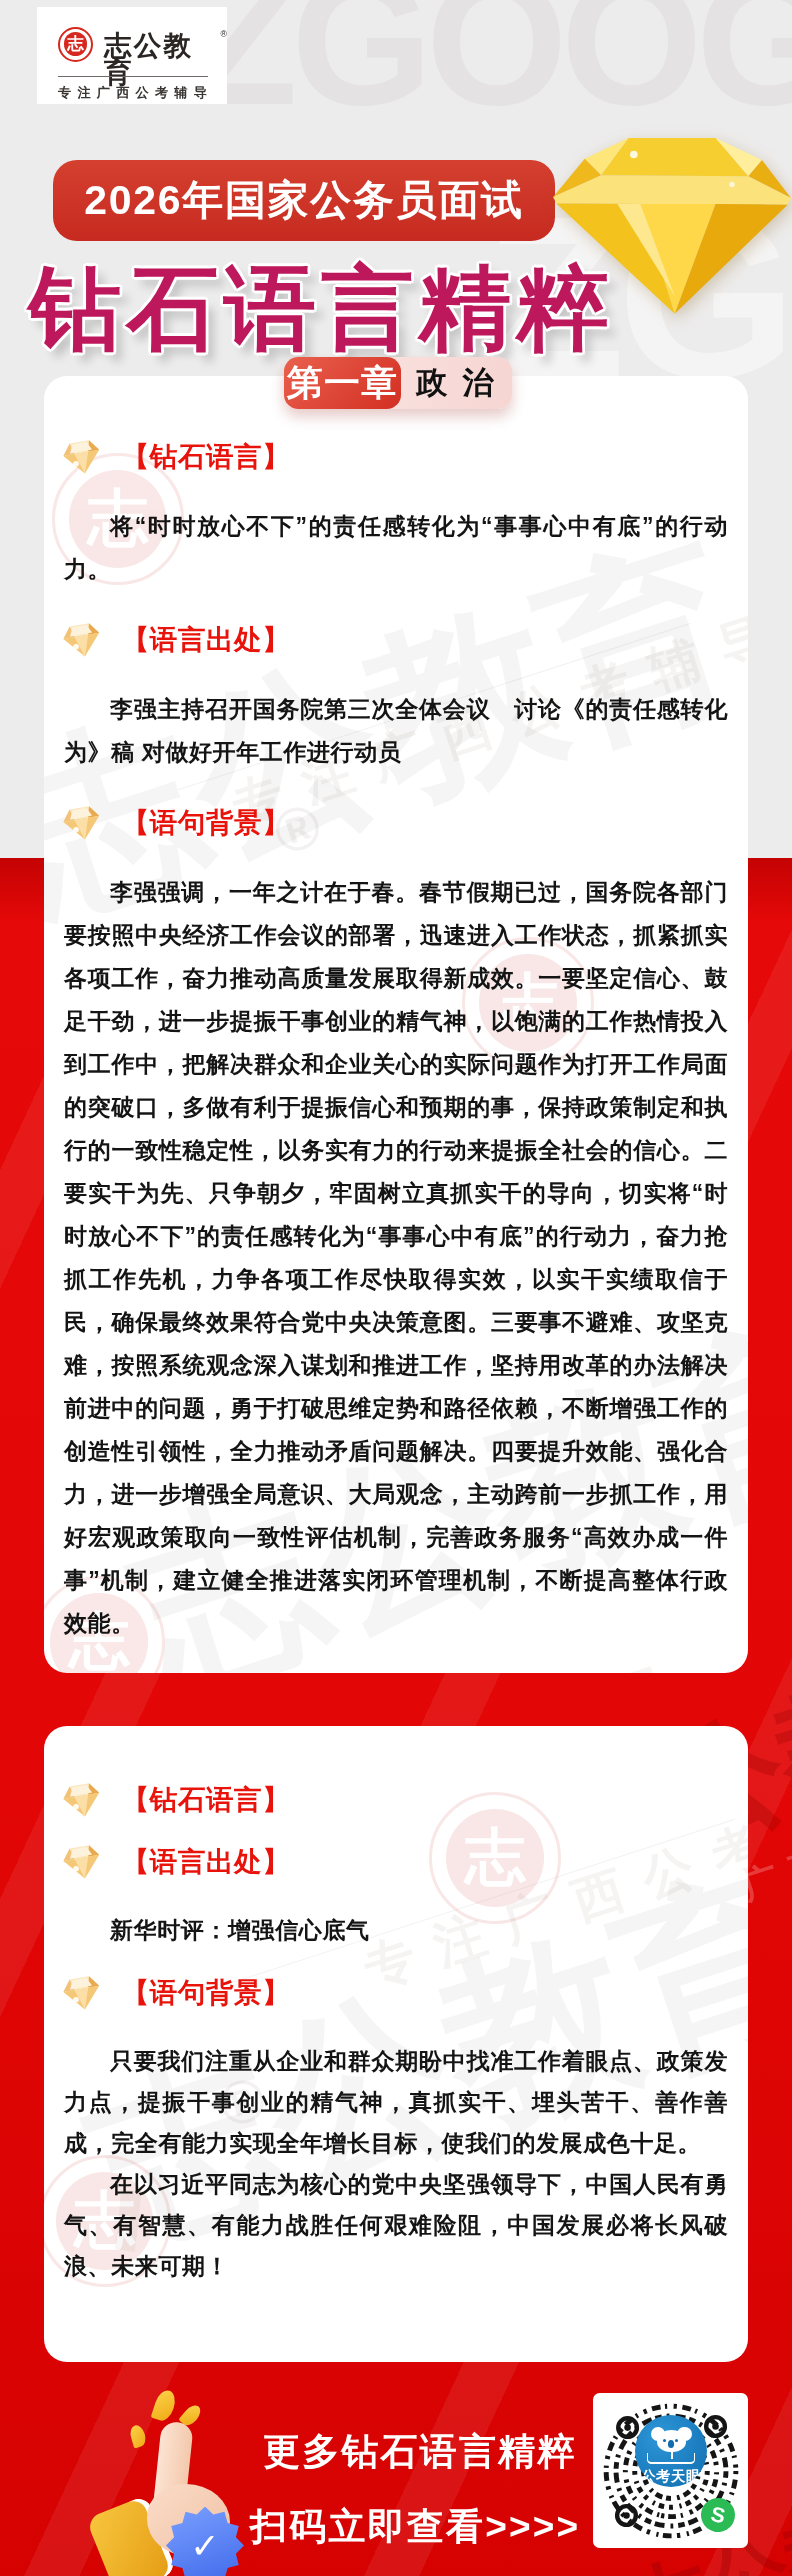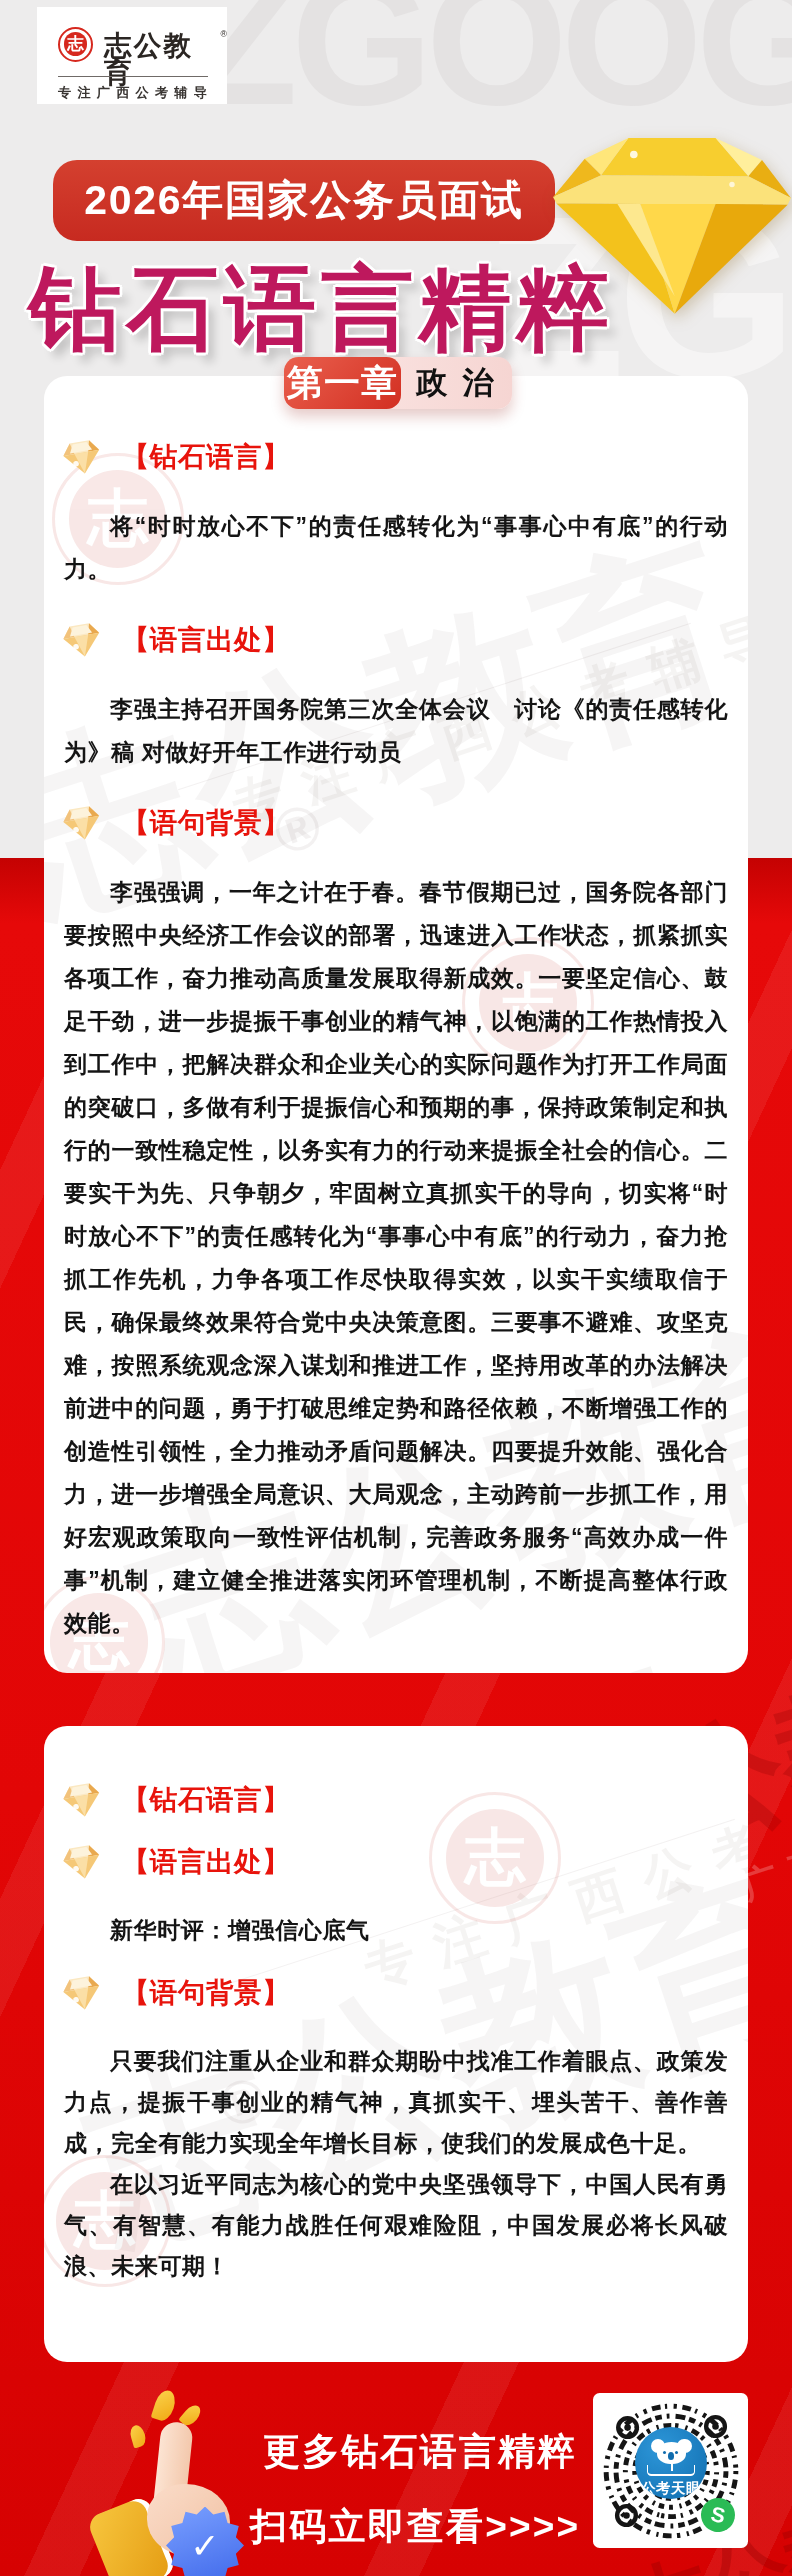--- a/index.html
+++ b/index.html
@@ -99,21 +99,21 @@
     background:linear-gradient(135deg,#f7c63e,#e49b12);transform:rotate(-22deg);box-shadow:inset -5.5px 0 0 #fff;}
   .badge-star{position:absolute;left:70px;top:117px;width:78px;height:78px;
     background:linear-gradient(160deg,#7aa0ff,#3f68ea);
     clip-path:polygon(50% 0%,60.6% 10.4%,75% 6.7%,79% 21%,93.3% 25%,89.6% 39.4%,100% 50%,89.6% 60.6%,93.3% 75%,79% 79%,75% 93.3%,60.6% 89.6%,50% 100%,39.4% 89.6%,25% 93.3%,21% 79%,6.7% 75%,10.4% 60.6%,0% 50%,10.4% 39.4%,6.7% 25%,21% 21%,25% 6.7%,39.4% 10.4%);
     display:flex;align-items:center;justify-content:center;}
   .badge-star .check{color:#fff;font-size:35px;font-weight:800;}
 
   
   .qr-box{position:absolute;left:593px;top:31px;width:155px;height:155px;background:#fff;border-radius:6.6px;}
   .qr-svg{position:absolute;left:5.5px;top:5.5px;}
-  .qr-logo{position:absolute;left:42px;top:34px;width:72px;height:72px;border-radius:50%;
+  .qr-logo{position:absolute;left:42px;top:22px;width:72px;height:72px;border-radius:50%;
     background:radial-gradient(circle at 35% 30%,#2d96d8,#0f6cae);display:flex;flex-direction:column;align-items:center;overflow:hidden;}
   .koala{position:relative;width:41px;height:25px;margin-top:12px;}
   .koala .ear{position:absolute;width:14.3px;height:14.3px;border-radius:50%;background:#fff;top:0;}
   .koala .ear.l{left:0;} .koala .ear.r{right:0;}
   .koala .face{position:absolute;left:6px;top:3.3px;width:29px;height:22px;border-radius:50% 50% 46% 46%;background:#fff;}
   .koala .eye{position:absolute;width:3.3px;height:3.3px;border-radius:50%;background:#0f6cae;top:12px;}
   .koala .eye.l{left:12.7px;} .koala .eye.r{left:24px;}
   .koala .nose{position:absolute;left:17px;top:13.2px;width:6px;height:7.7px;border-radius:50%;background:#0f6cae;}
   .book{width:46px;height:8.8px;margin-top:1.1px;border-bottom:2.2px solid #fff;border-left:1.7px solid #fff;border-right:1.7px solid #fff;border-radius:0 0 4.4px 4.4px;position:relative;}
   .book:before{content:"";position:absolute;left:50%;top:-3.3px;width:1.7px;height:8.8px;background:#fff;}

